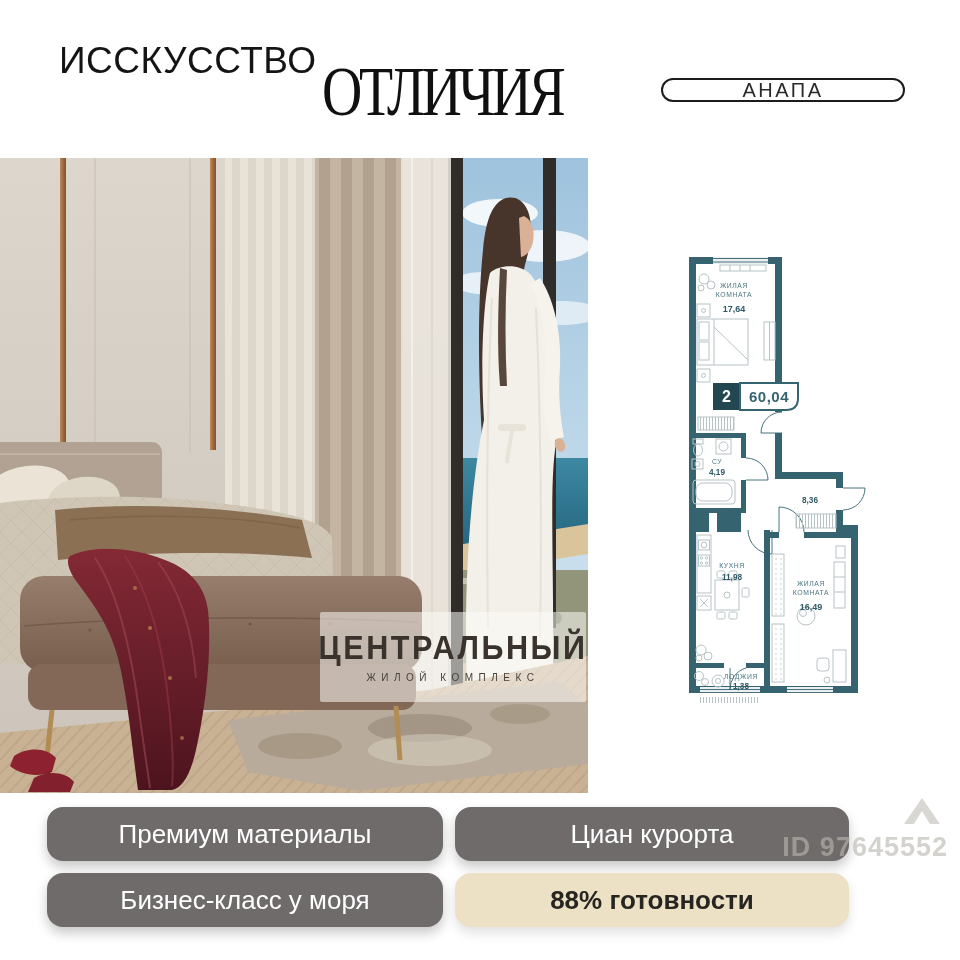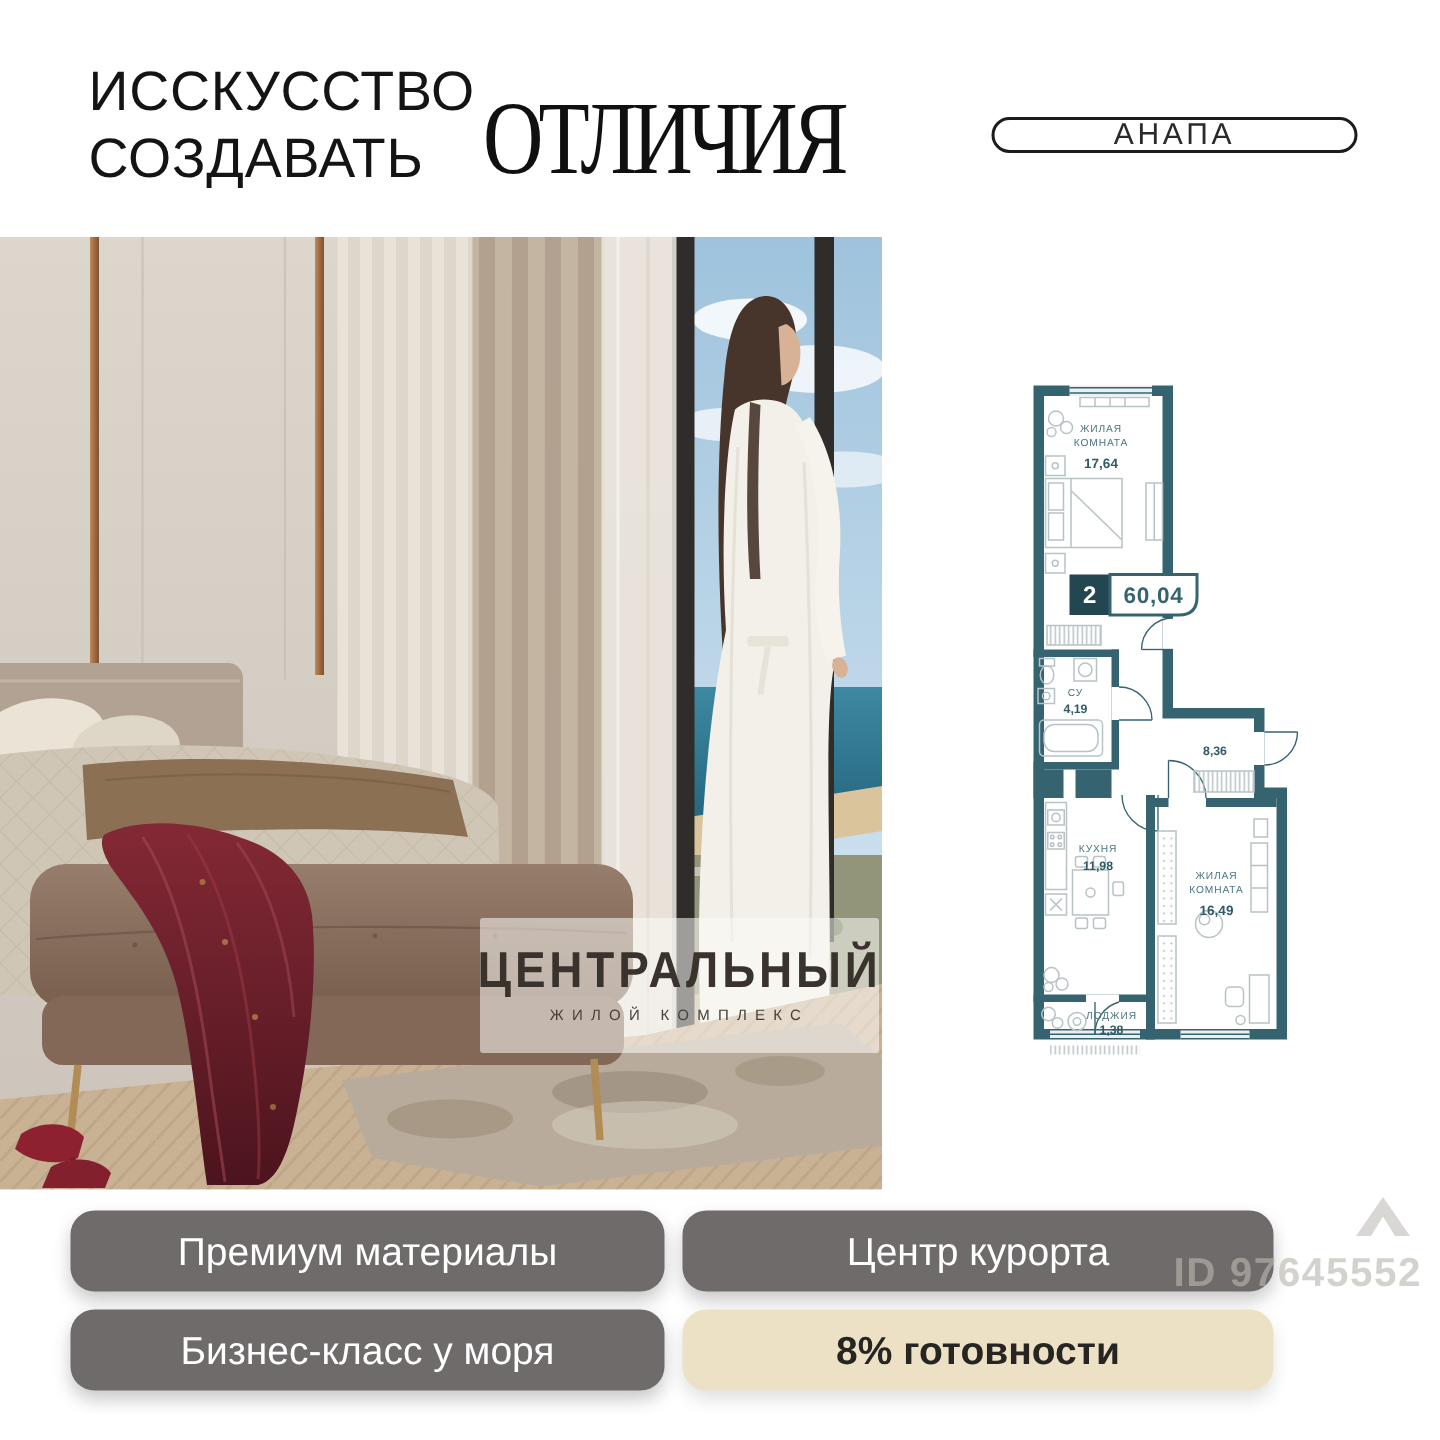--- a/index.html
+++ b/index.html
@@ -44,21 +44,20 @@
   .wm-brand{font-size:58px;font-weight:700;line-height:0.9;letter-spacing:1px;}
   .wm-id{text-align:right;font-size:27px;font-weight:700;margin-top:-8px;letter-spacing:1px;}
 </style>
 </head>
 <body>
 
 <div class="canvas">
 
   <div class="tagline">
     <div>ИССКУССТВО</div>
-    <div>СОЗДАВАТЬ</div>
   </div>
   <div class="brand-word">ОТЛИЧИЯ</div>
   <div class="loc-badge">АНАПА</div>
 
   <svg class="hero" width="588" height="635" viewBox="0 0 588 635">
     <defs>
       <linearGradient id="wallGrad" x1="0" y1="0" x2="0" y2="1">
         <stop offset="0" stop-color="#dcd6cd"></stop>
           <stop offset="1" stop-color="#ccc4ba"></stop>
       </linearGradient>
@@ -367,23 +366,23 @@
       <text class="room-name" x="127" y="334">ЖИЛАЯ</text>
       <text class="room-name" x="127" y="343">КОМНАТА</text>
       <text class="room-area" x="127" y="358">16,49</text>
       <text class="room-name" x="57" y="427">ЛОДЖИЯ</text>
       <text class="room-area-s" x="57" y="437">1,38</text>
     </g>
   </svg>
 
   <div class="features">
     <div class="btn gray">Премиум материалы</div>
-    <div class="btn gray">Центр курорта</div>
+    <div class="btn gray">Циан курорта</div>
     <div class="btn gray">Бизнес-класс у моря</div>
-    <div class="btn beige">8% готовности</div>
+    <div class="btn beige">88% готовности</div>
   </div>
 
   <div class="watermark">
     <div class="wm-row">
       <span>
         <svg width="52" height="52" viewBox="0 0 52 52">
           <path d="M8,40 L26,14 L44,40 L34,40 L26,27 L18,40 Z" fill="rgba(186,182,175,0.55)"></path>
         </svg>
       </span>
     </div>

